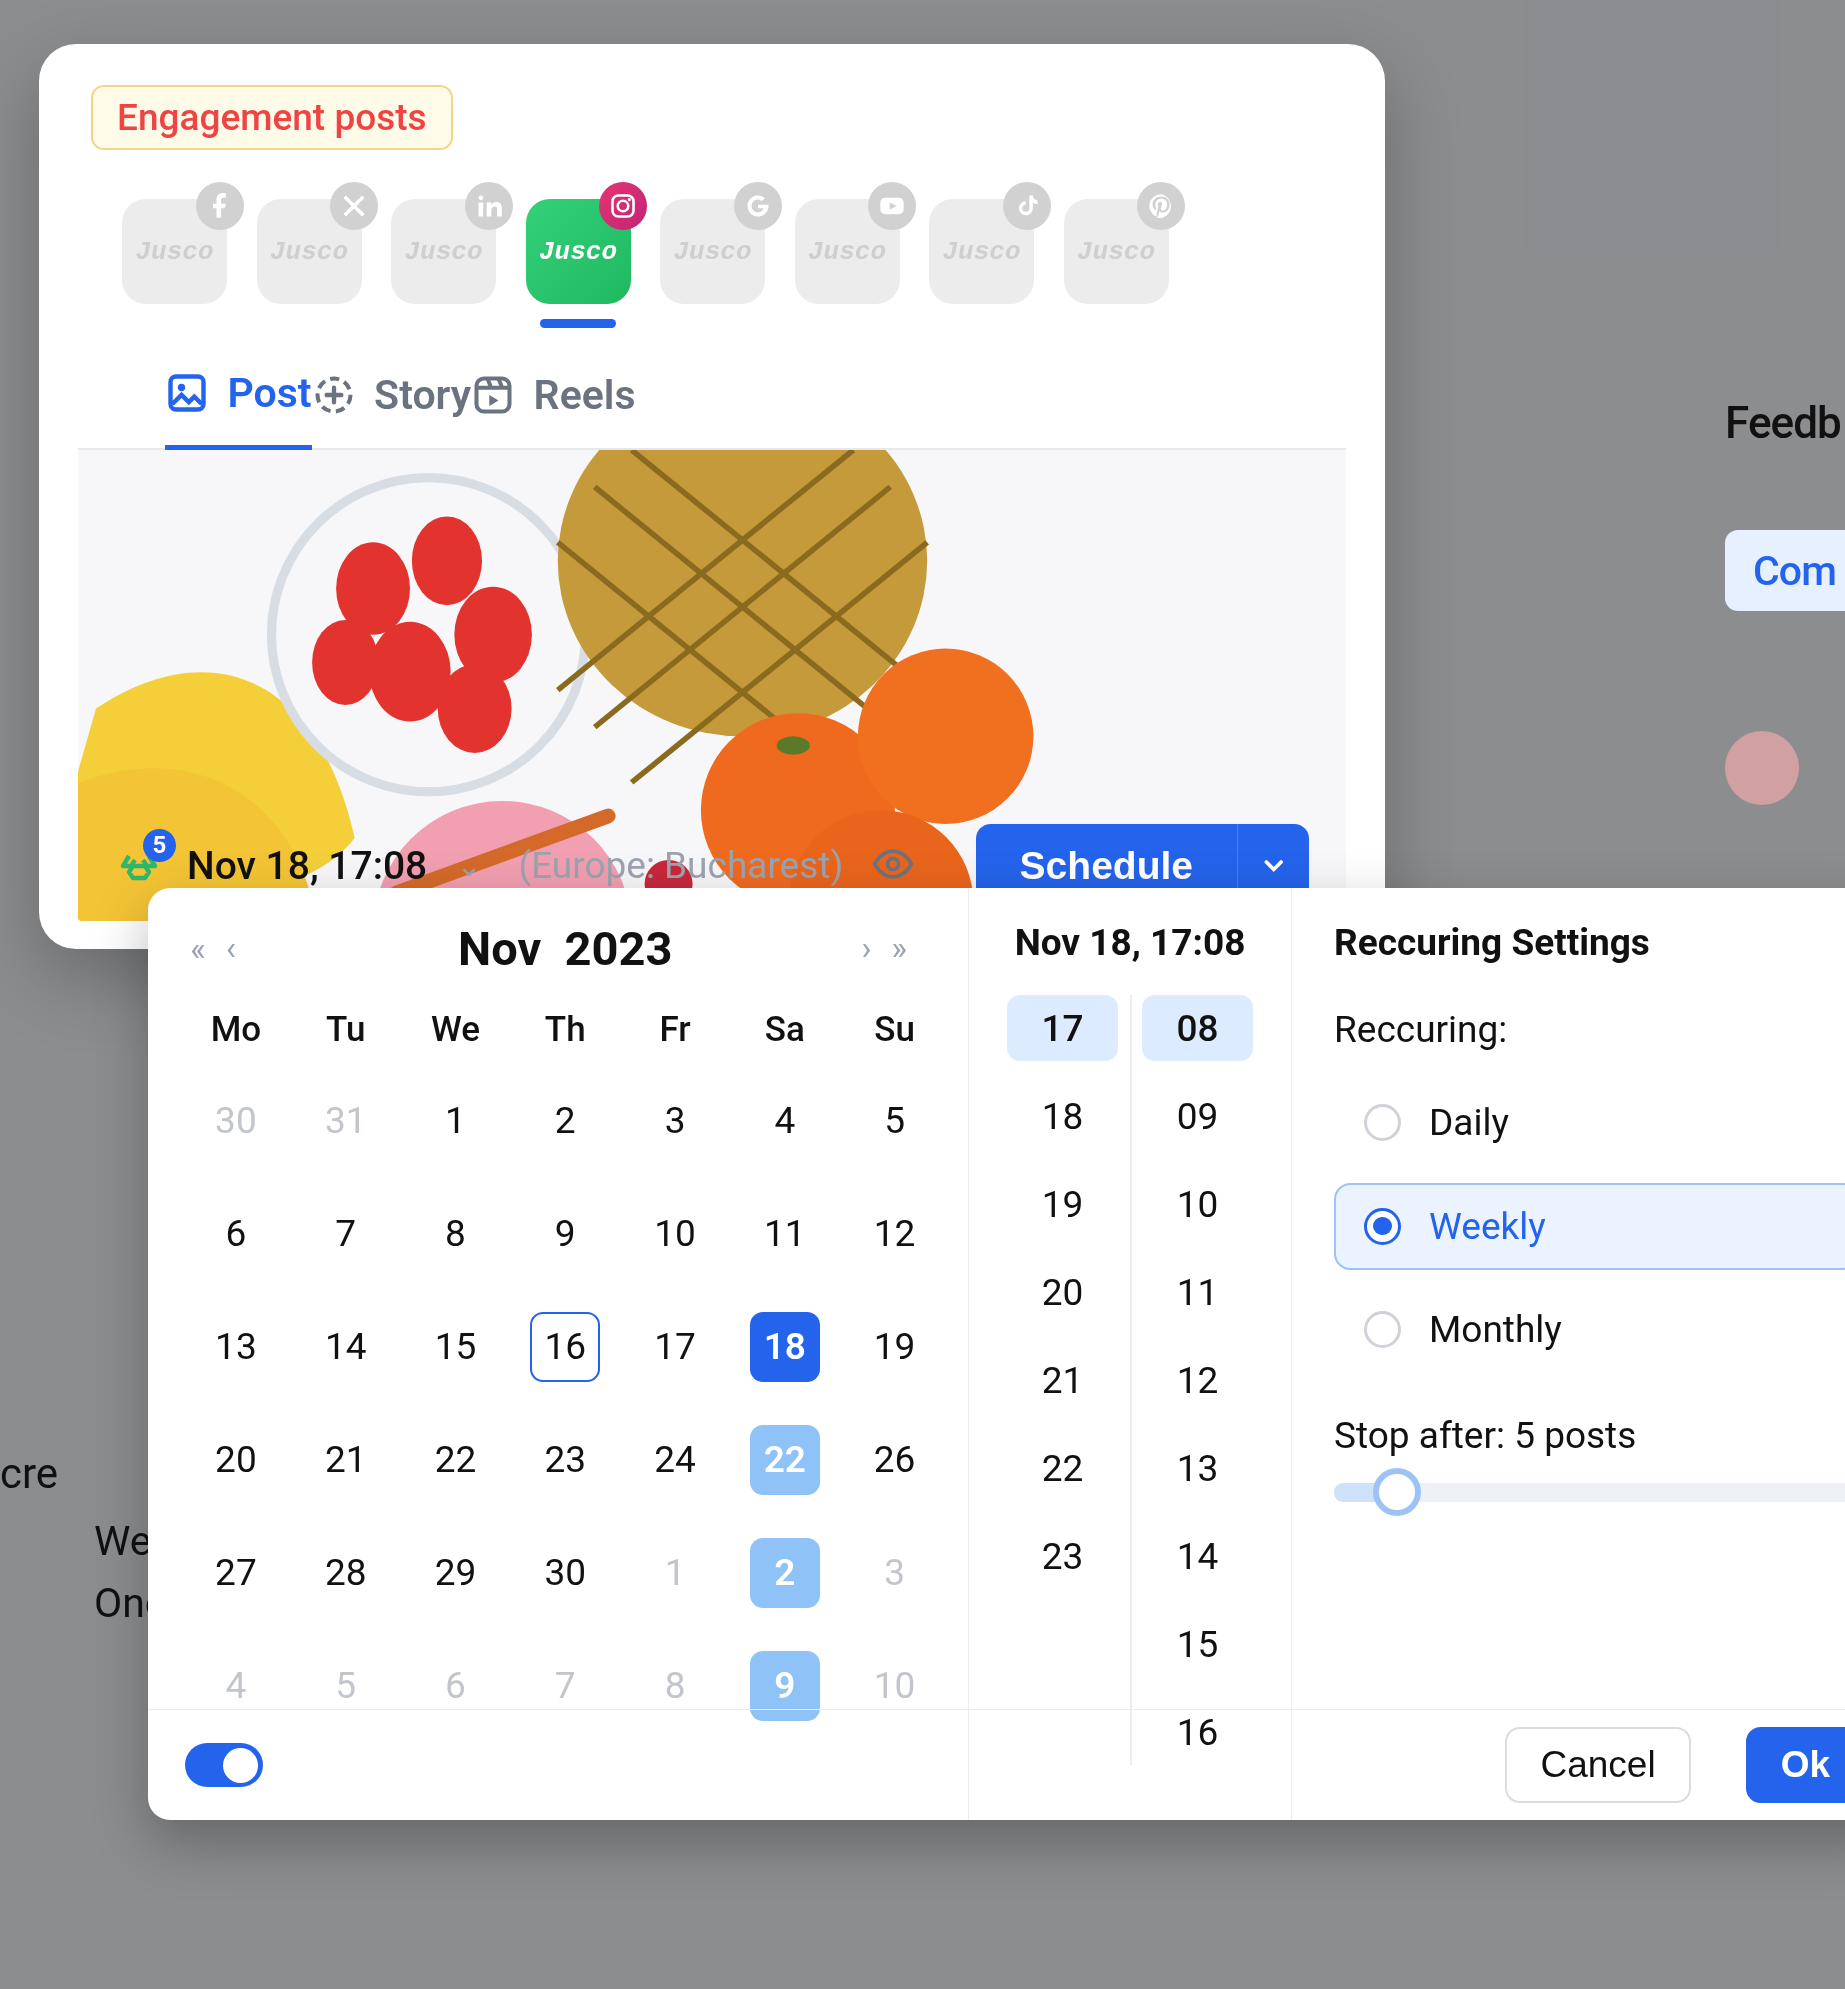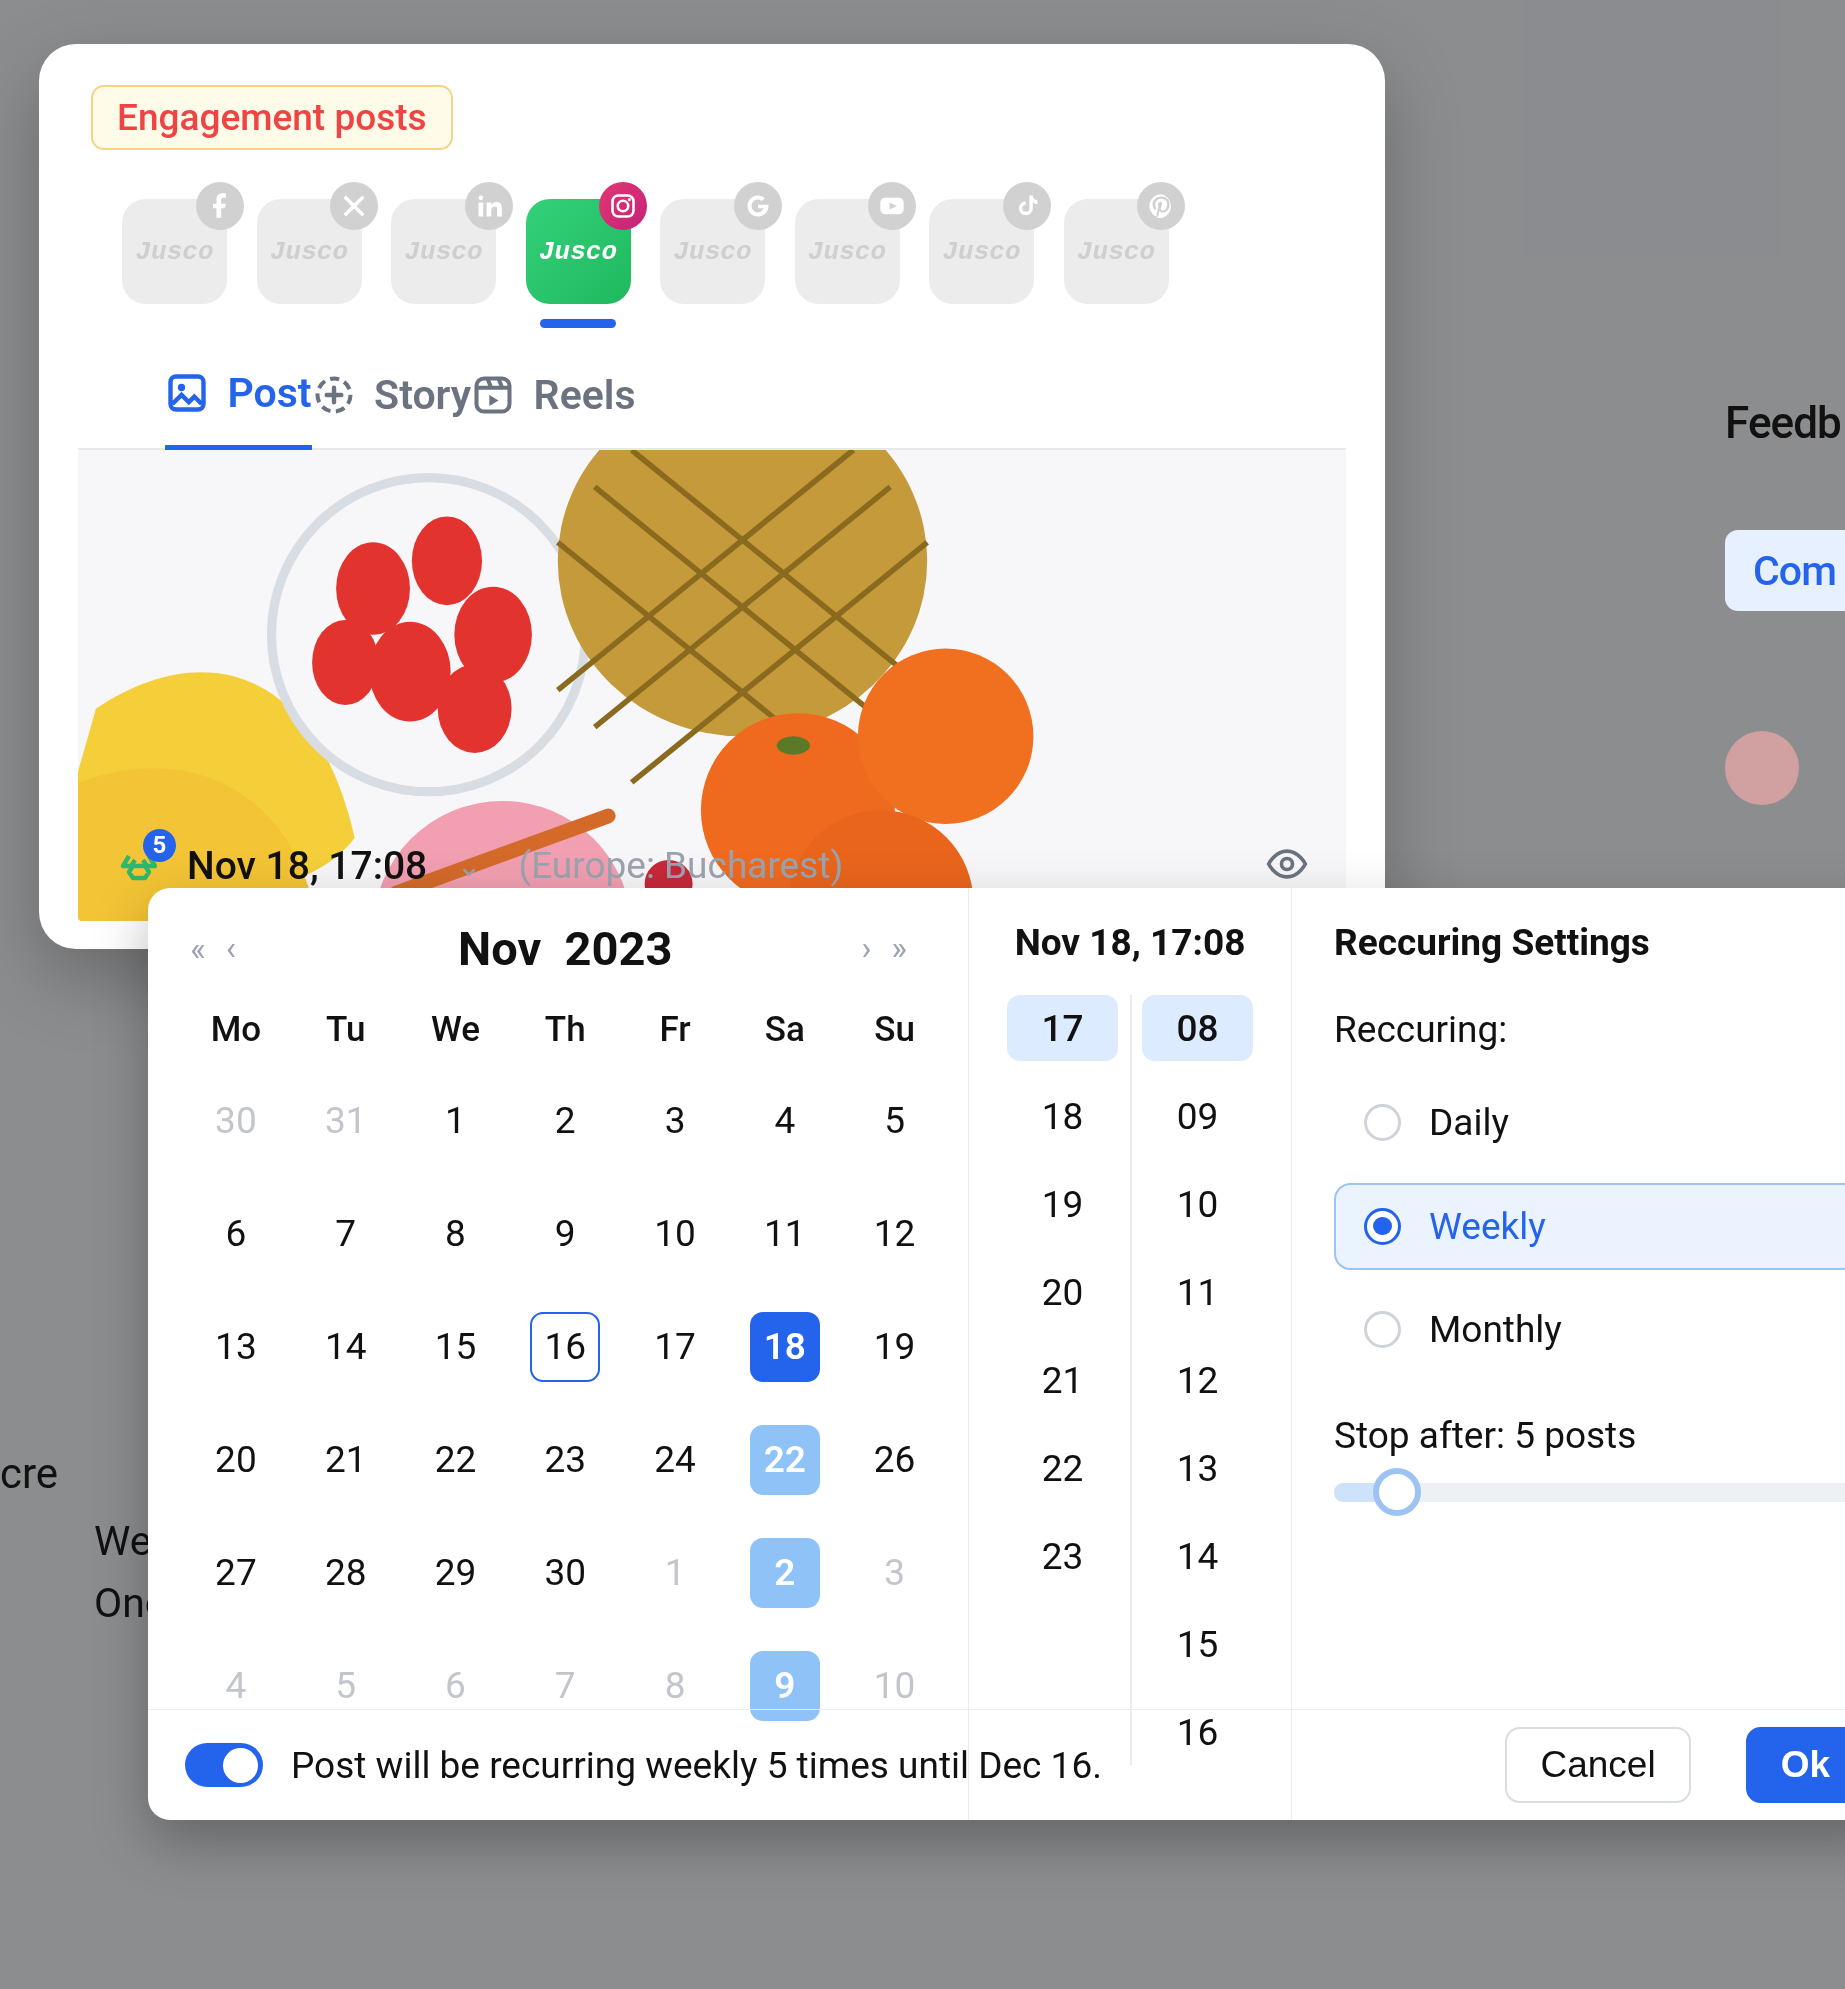--- a/index.html
+++ b/index.html
@@ -300,20 +300,28 @@
     </div>
     <span class="datetime">Nov 18, 17:08</span>
     <span class="chev-down">⌄</span>
     <span class="tz">(Europe: Bucharest)</span>
     <span class="eye">
       <svg viewBox="0 0 24 24">
           <path d="M2 12s3.5-7 10-7 10 7 10 7-3.5 7-10 7S2 12 2 12z" fill="none" stroke="#6b7280" stroke-width="2"></path>
           <circle cx="12" cy="12" r="3" fill="none" stroke="#6b7280" stroke-width="2"></circle>
         </svg>
     </span>
+    <div class="sched-group">
+      <button class="schedule-btn">Schedule</button>
+      <button class="schedule-menu">
+        <svg viewBox="0 0 24 24">
+            <path d="M6 9l6 6 6-6" fill="none" stroke="#fff" stroke-width="3" stroke-linecap="round"></path>
+          </svg>
+      </button>
+    </div>
   </div>
 </div>
 
 <div class="picker">
   <div class="cal">
     <div class="cal-header">
       <div class="cal-nav left">
         <span>«</span>
         <span>‹</span>
       </div>
@@ -507,19 +515,18 @@
     <div class="slider">
       <div class="track-fill" style="width: 12%;"></div>
       <div class="thumb" style="left: 12%;"></div>
     </div>
   </div>
 
   <div class="picker-footer">
     <div class="toggle">
         <div class="knob"></div>
       </div>
-    <span class="recur-msg">Post will be recurring weekly 5 times until Dec 16.</span>
     <span class="spacer"></span>
     <button class="btn cancel">Cancel</button>
     <button class="btn ok">Ok</button>
   </div>
 </div>
 
 
 </body></html>

